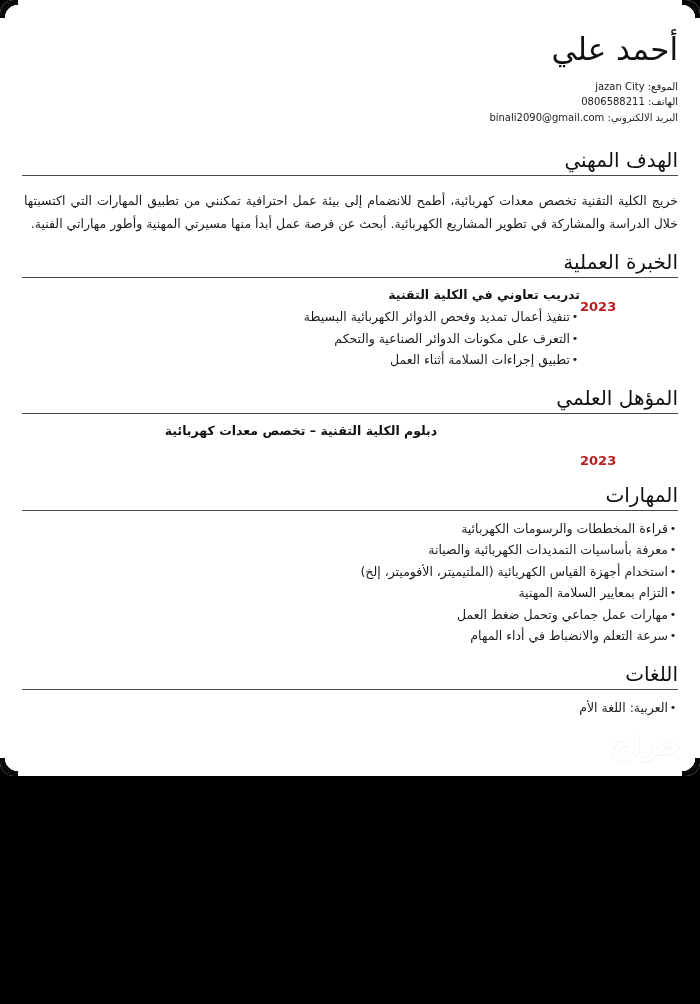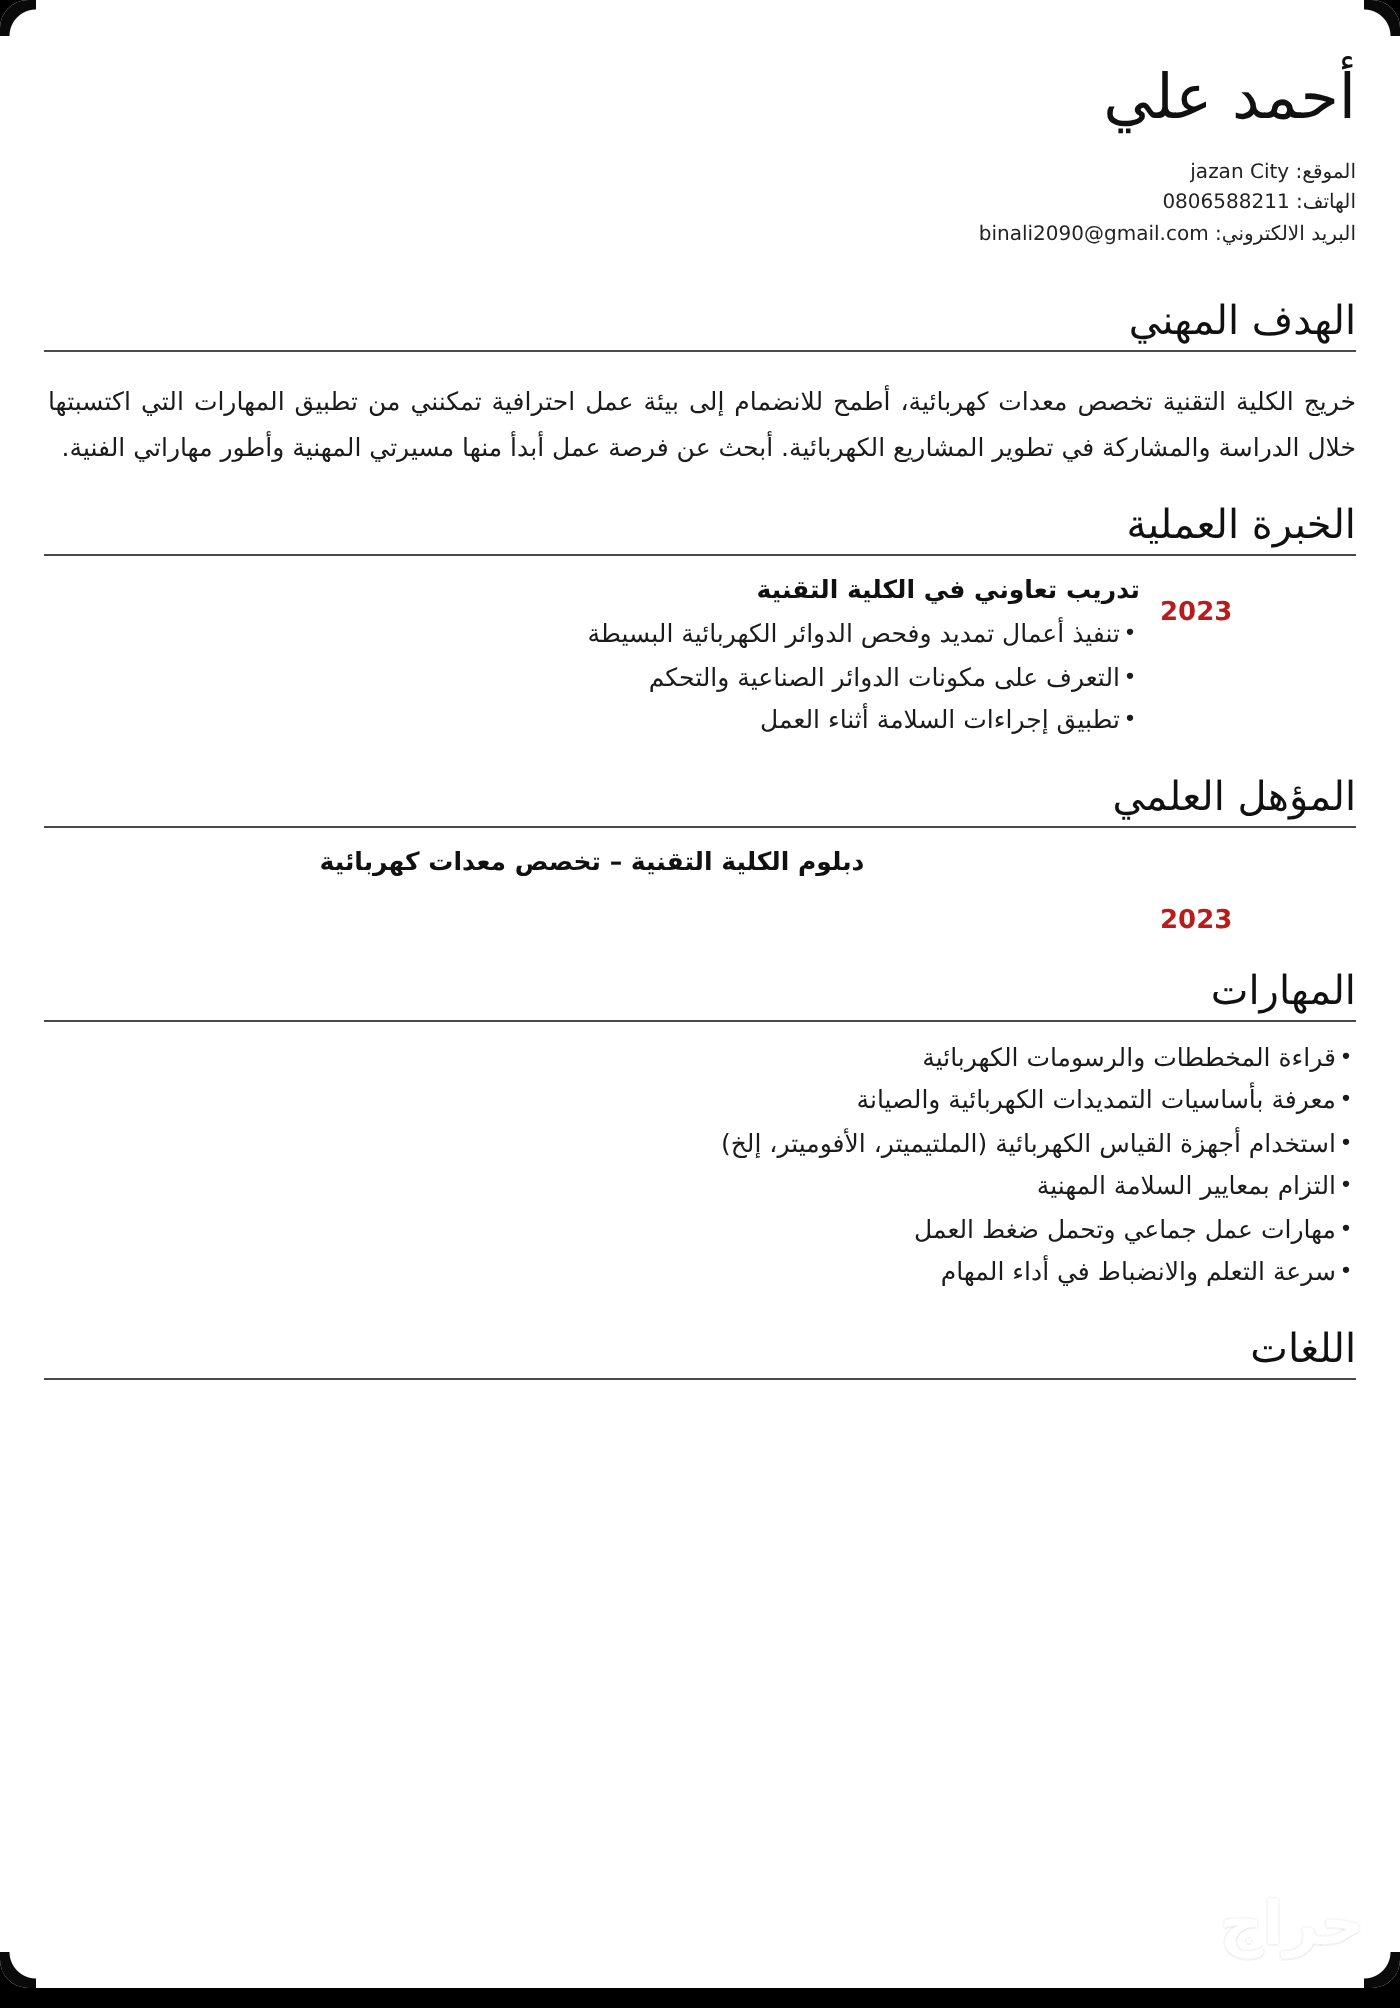--- a/index.html
+++ b/index.html
@@ -11,21 +11,21 @@
   body {
     width: 700px;
     height: 1004px;
     overflow: hidden;
     font-family: "DejaVu Sans", "Liberation Sans", sans-serif;
   }
 
   .page {
     position: relative;
     width: 700px;
-    height: 994px;
+    height: 776px;
     background: #ffffff;
     border-radius: 14px;
     box-sizing: border-box;
     overflow: hidden;
     color: #1a1a1a;
   }
 
   
   .sheet {
     position: absolute;
@@ -93,21 +93,20 @@
     text-align-last: right;
     padding-left: 2px;
   }
 
   
   .entry {
     display: flex;
     flex-direction: row-reverse;
     align-items: flex-start;
     justify-content: space-between;
-    gap: 10px;
   }
   .entry-main {
     flex: 1 1 auto;
     min-width: 0;
   }
   .entry-year {
     flex: 0 0 auto;
     width: 80px;
     font-size: 13px;
     font-weight: bold;
@@ -276,20 +275,21 @@
         <li><span class="dot">•</span><span>التزام بمعايير السلامة المهنية</span></li>
         <li><span class="dot">•</span><span>مهارات عمل جماعي وتحمل ضغط العمل</span></li>
         <li><span class="dot">•</span><span>سرعة التعلم والانضباط في أداء المهام</span></li>
       </ul>
     </div>
 
     <div class="section">
       <h2 class="section-title">اللغات</h2>
       <div class="rule"></div>
       <ul class="bullets lang-list">
+        <li><span class="dot">•</span><span>العربية: اللغة الأم</span></li>
       </ul>
     </div>
 
   </div>
 
   <div class="watermark">حراج</div>
 
   <div class="corner tl"></div>
   <div class="corner tr"></div>
   <div class="corner bl"></div>

